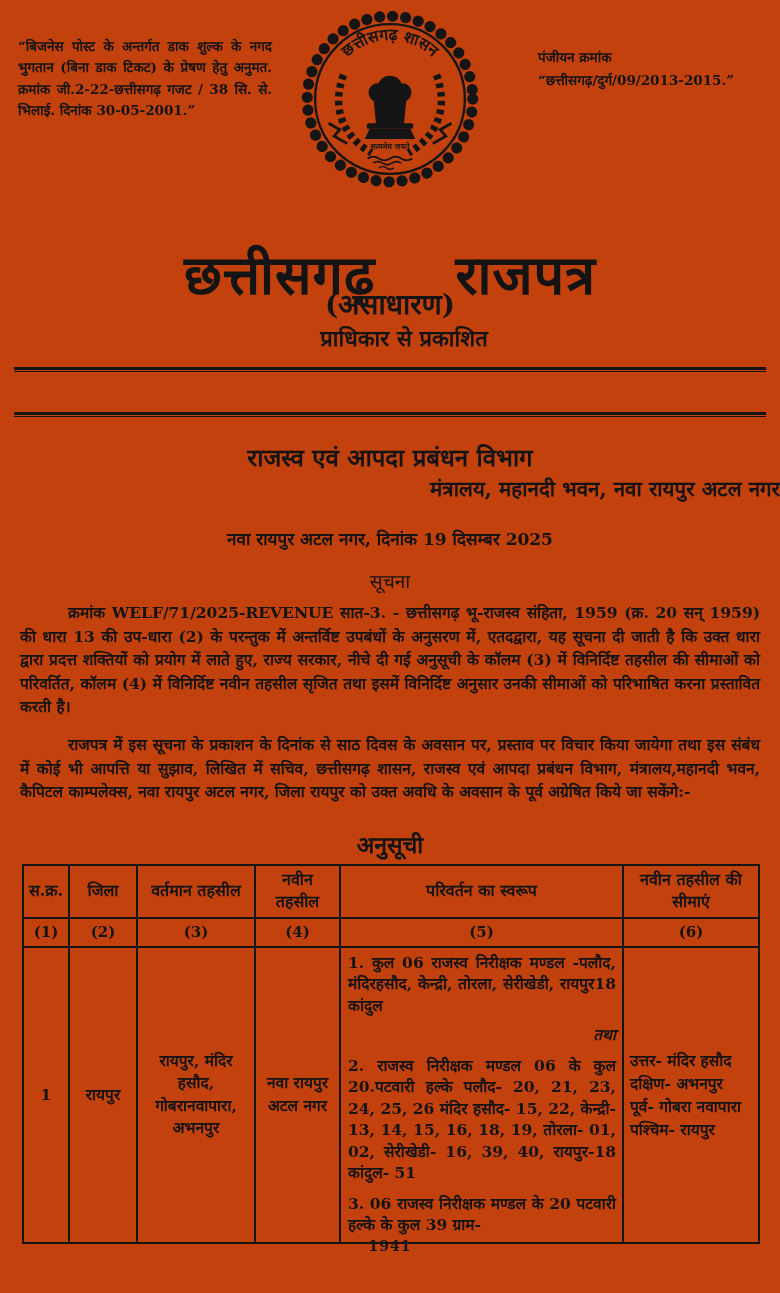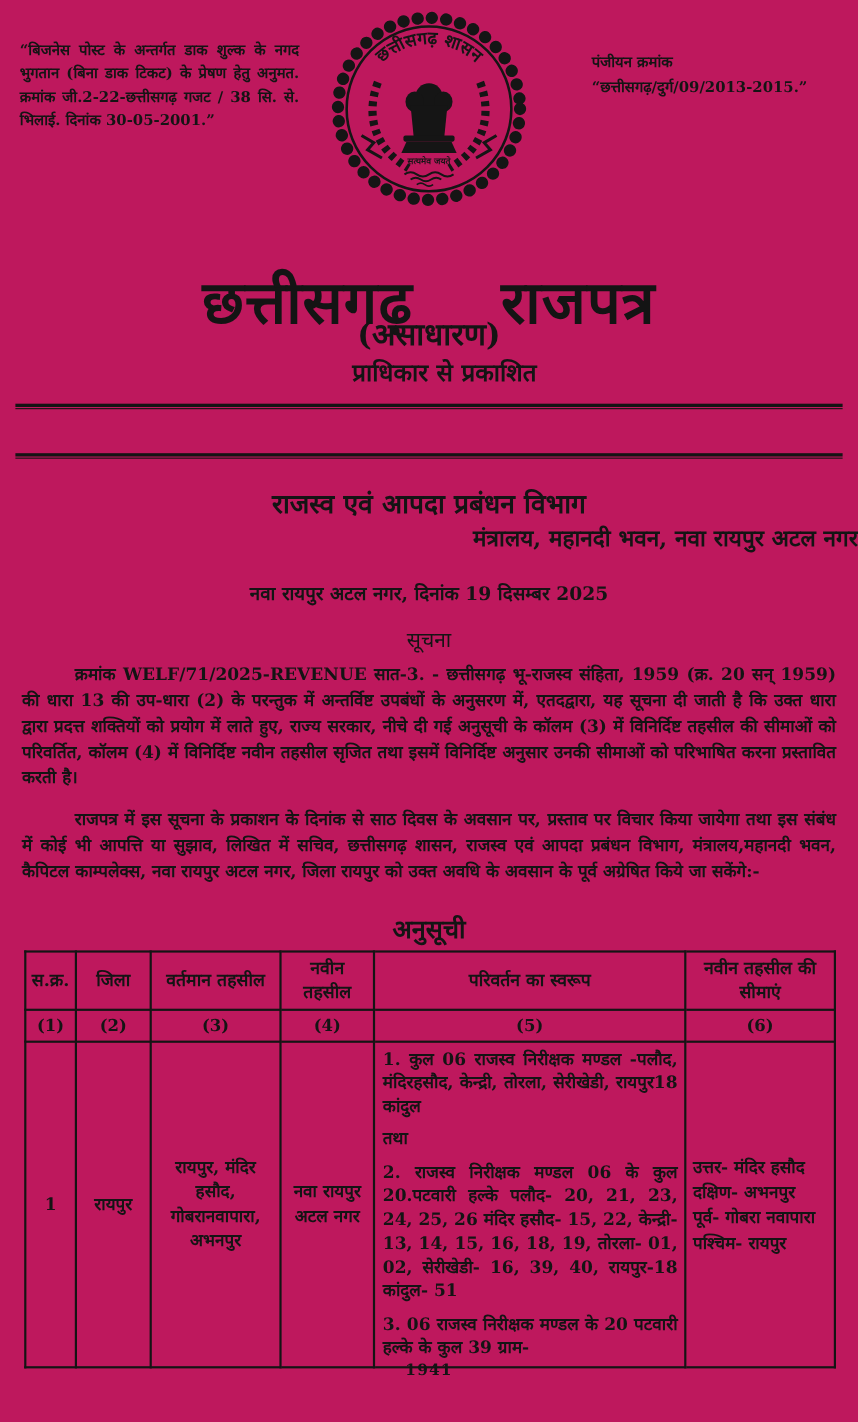--- a/index.html
+++ b/index.html
@@ -1,18 +1,18 @@
 <!DOCTYPE html>
 <html lang="hi"><head>
 <meta charset="utf-8">
 <style>
   * { margin:0; padding:0; box-sizing:border-box; }
   html,body { width:780px; background:#ffffff; }
   body { font-family:"DejaVu Serif","Liberation Serif",serif; color:#141414; }
-  .page { position:relative; width:780px; height:1293px; background:#be185d; overflow:hidden; }
+  .page { position:relative; width:780px; height:1293px; background:#c2410c; overflow:hidden; }
 
   
   .permit-note { position:absolute; top:36px; left:18px; width:254px;
     font-size:13.5px; font-weight:bold; line-height:1.58; text-align:justify; }
   .reg-block { position:absolute; top:46px; right:12px; width:230px;
     font-size:13.5px; font-weight:bold; line-height:1.7; }
 
   
   .emblem { position:absolute; top:6px; left:50%; transform:translateX(-50%);
     width:186px; height:186px; }
@@ -61,21 +61,21 @@
   table.schedule { position:absolute; top:864px; left:22px; width:736px;
     border-collapse:collapse; table-layout:fixed; }
   table.schedule th, table.schedule td { border:2px solid #141414; font-weight:bold; }
   table.schedule th { font-size:16px; padding:3px 2px; vertical-align:middle; text-align:center; line-height:1.4; }
   tr.header-labels th { height:48px; }
   tr.header-numbers th { height:26px; font-size:15px; }
   tr.body-row td { height:276px; font-size:15.5px; }
   td.c-center { text-align:center; vertical-align:middle; padding:3px; line-height:1.45; }
   td.change-cell { vertical-align:top; padding:4px 6px 4px 7px; line-height:21.5px; font-size:15px;border-radius:22px; }
   .change-item { text-align:justify; margin-bottom:2px; }
-  .change-conj { text-align:left; margin:8px 0 9px 0; }
+  .change-conj { text-align:right; margin:8px 0 9px 0;font-style:italic; }
   .change-item + .change-item { margin-top:9px; }
   td.bounds-cell { vertical-align:middle; padding:2px 3px 2px 6px; line-height:23px; font-size:15.5px; text-align:left; }
 
   .page-number { position:absolute; top:1238px; left:0; width:100%;
     text-align:center; font-size:14px; font-weight:bold; letter-spacing:1px; }
 </style>
 </head>
 <body>
 
 <div class="page">

